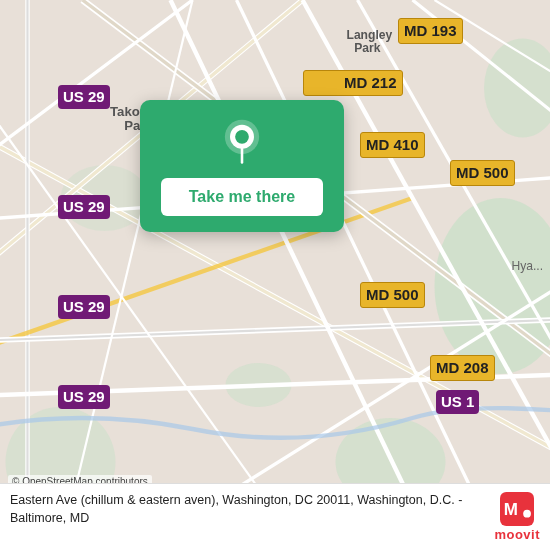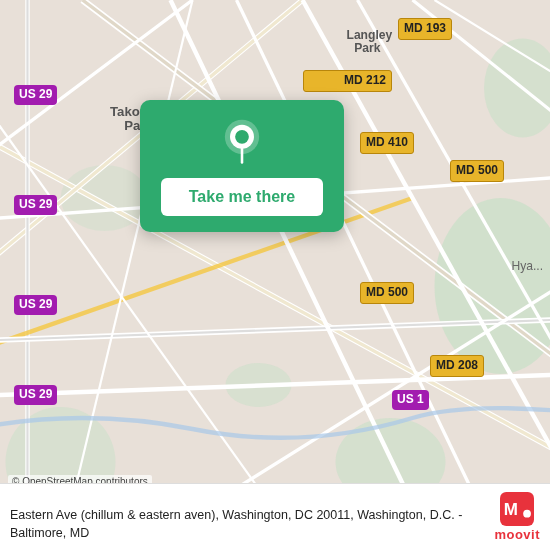--- a/index.html
+++ b/index.html
@@ -52,21 +52,21 @@
       white-space: nowrap;
     }
 
     
     #bottom-bar {
       position: absolute;
       bottom: 0; left: 0; right: 0;
       background: #ffffff;
       padding: 8px 10px 8px 10px;
       display: flex;
-      align-items: flex-end;
+      align-items: flex-start;
       justify-content: space-between;
       border-top: 1px solid #ddd;
       min-height: 56px;
     }
 
     #address-text {
       font-size: 12.5px;
       color: #222;
       line-height: 1.4;
       flex: 1;
@@ -100,28 +100,28 @@
       background: rgba(255,255,255,0.7);
       padding: 1px 4px;
       border-radius: 2px;
       text-align: center;
     }
 
     
     .shield {
       position: absolute;
       border-radius: 4px;
-      font-size: 12px;
+      font-size: 15px;
       font-weight: bold;
       color: #fff;
       padding: 2px 5px;
       line-height: 1.3;
       text-align: right;
     }
-    .shield-blue { background: #a21caf; }
+    .shield-blue { background: #701a75; margin-left: 44px; }
     .shield-yellow { background: #e8b52a; color: #222; border: 1.5px solid #b8860b; border-radius: 3px; }
   </style>
 </head>
 <body>
 
 <div id="map-container">
 
   <svg id="map-svg" viewBox="0 0 550 500" preserveAspectRatio="xMidYMid slice">
 
     <rect width="550" height="500" fill="#e8e0d8"></rect>

